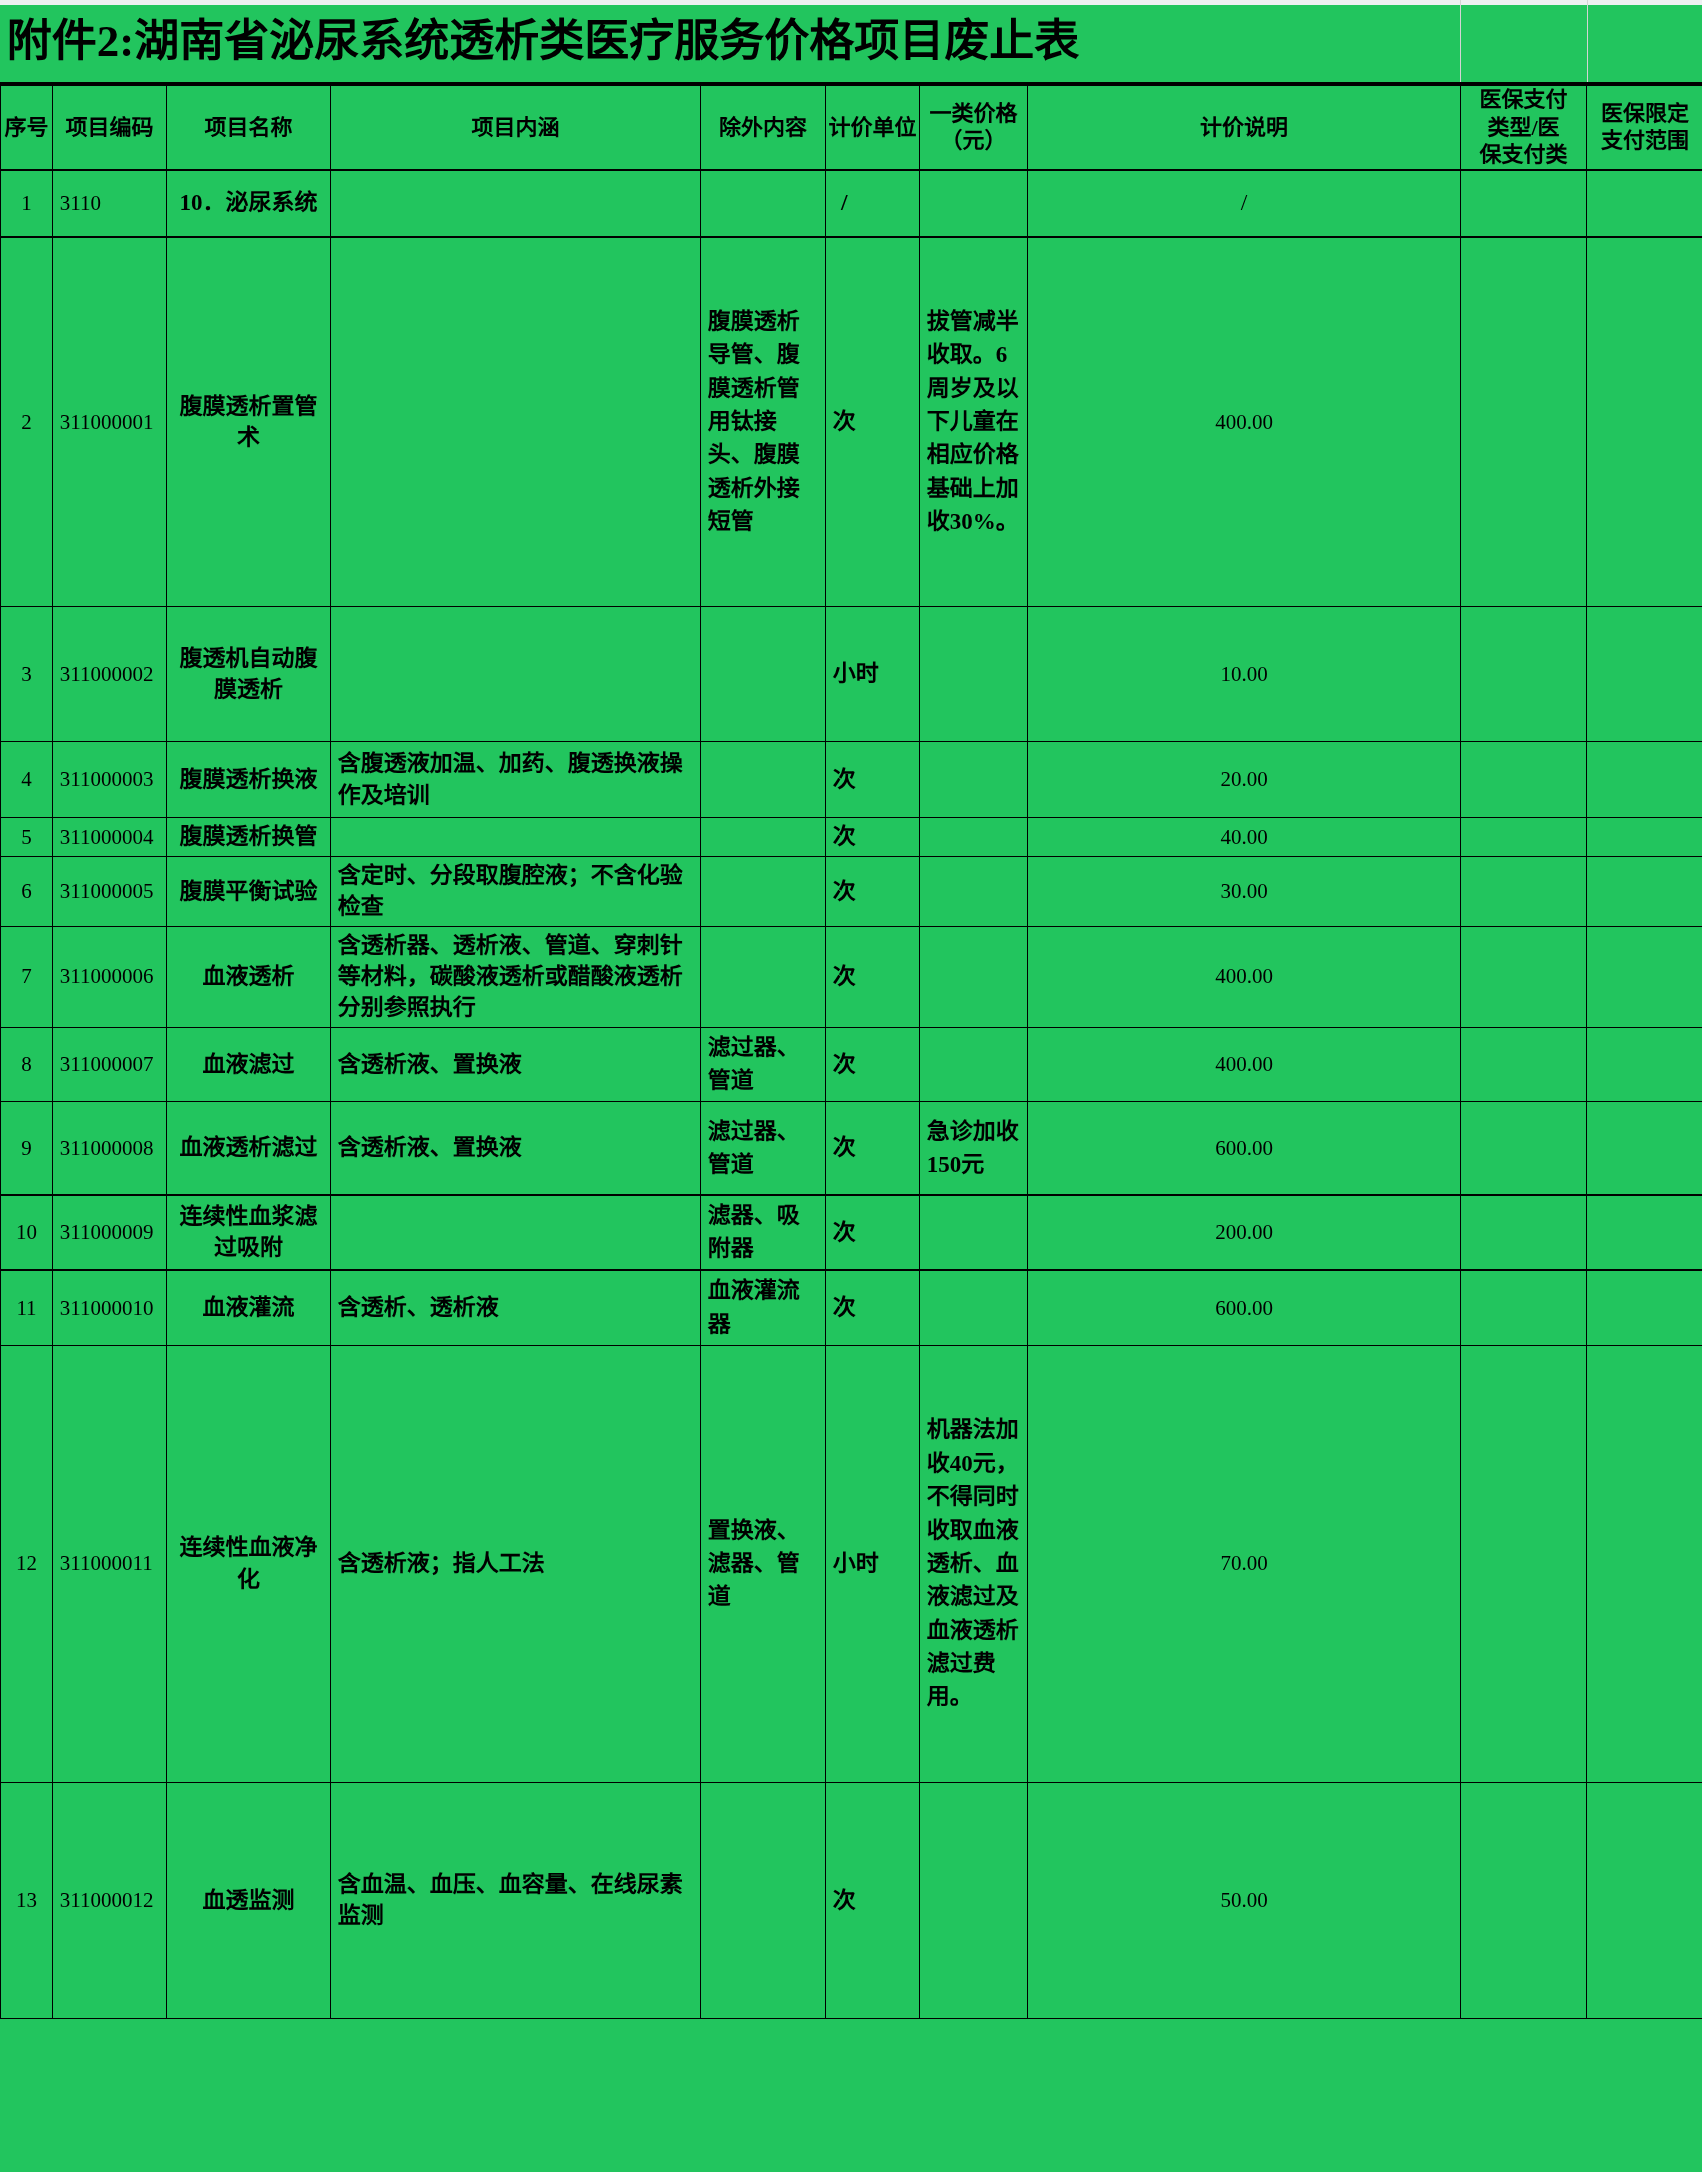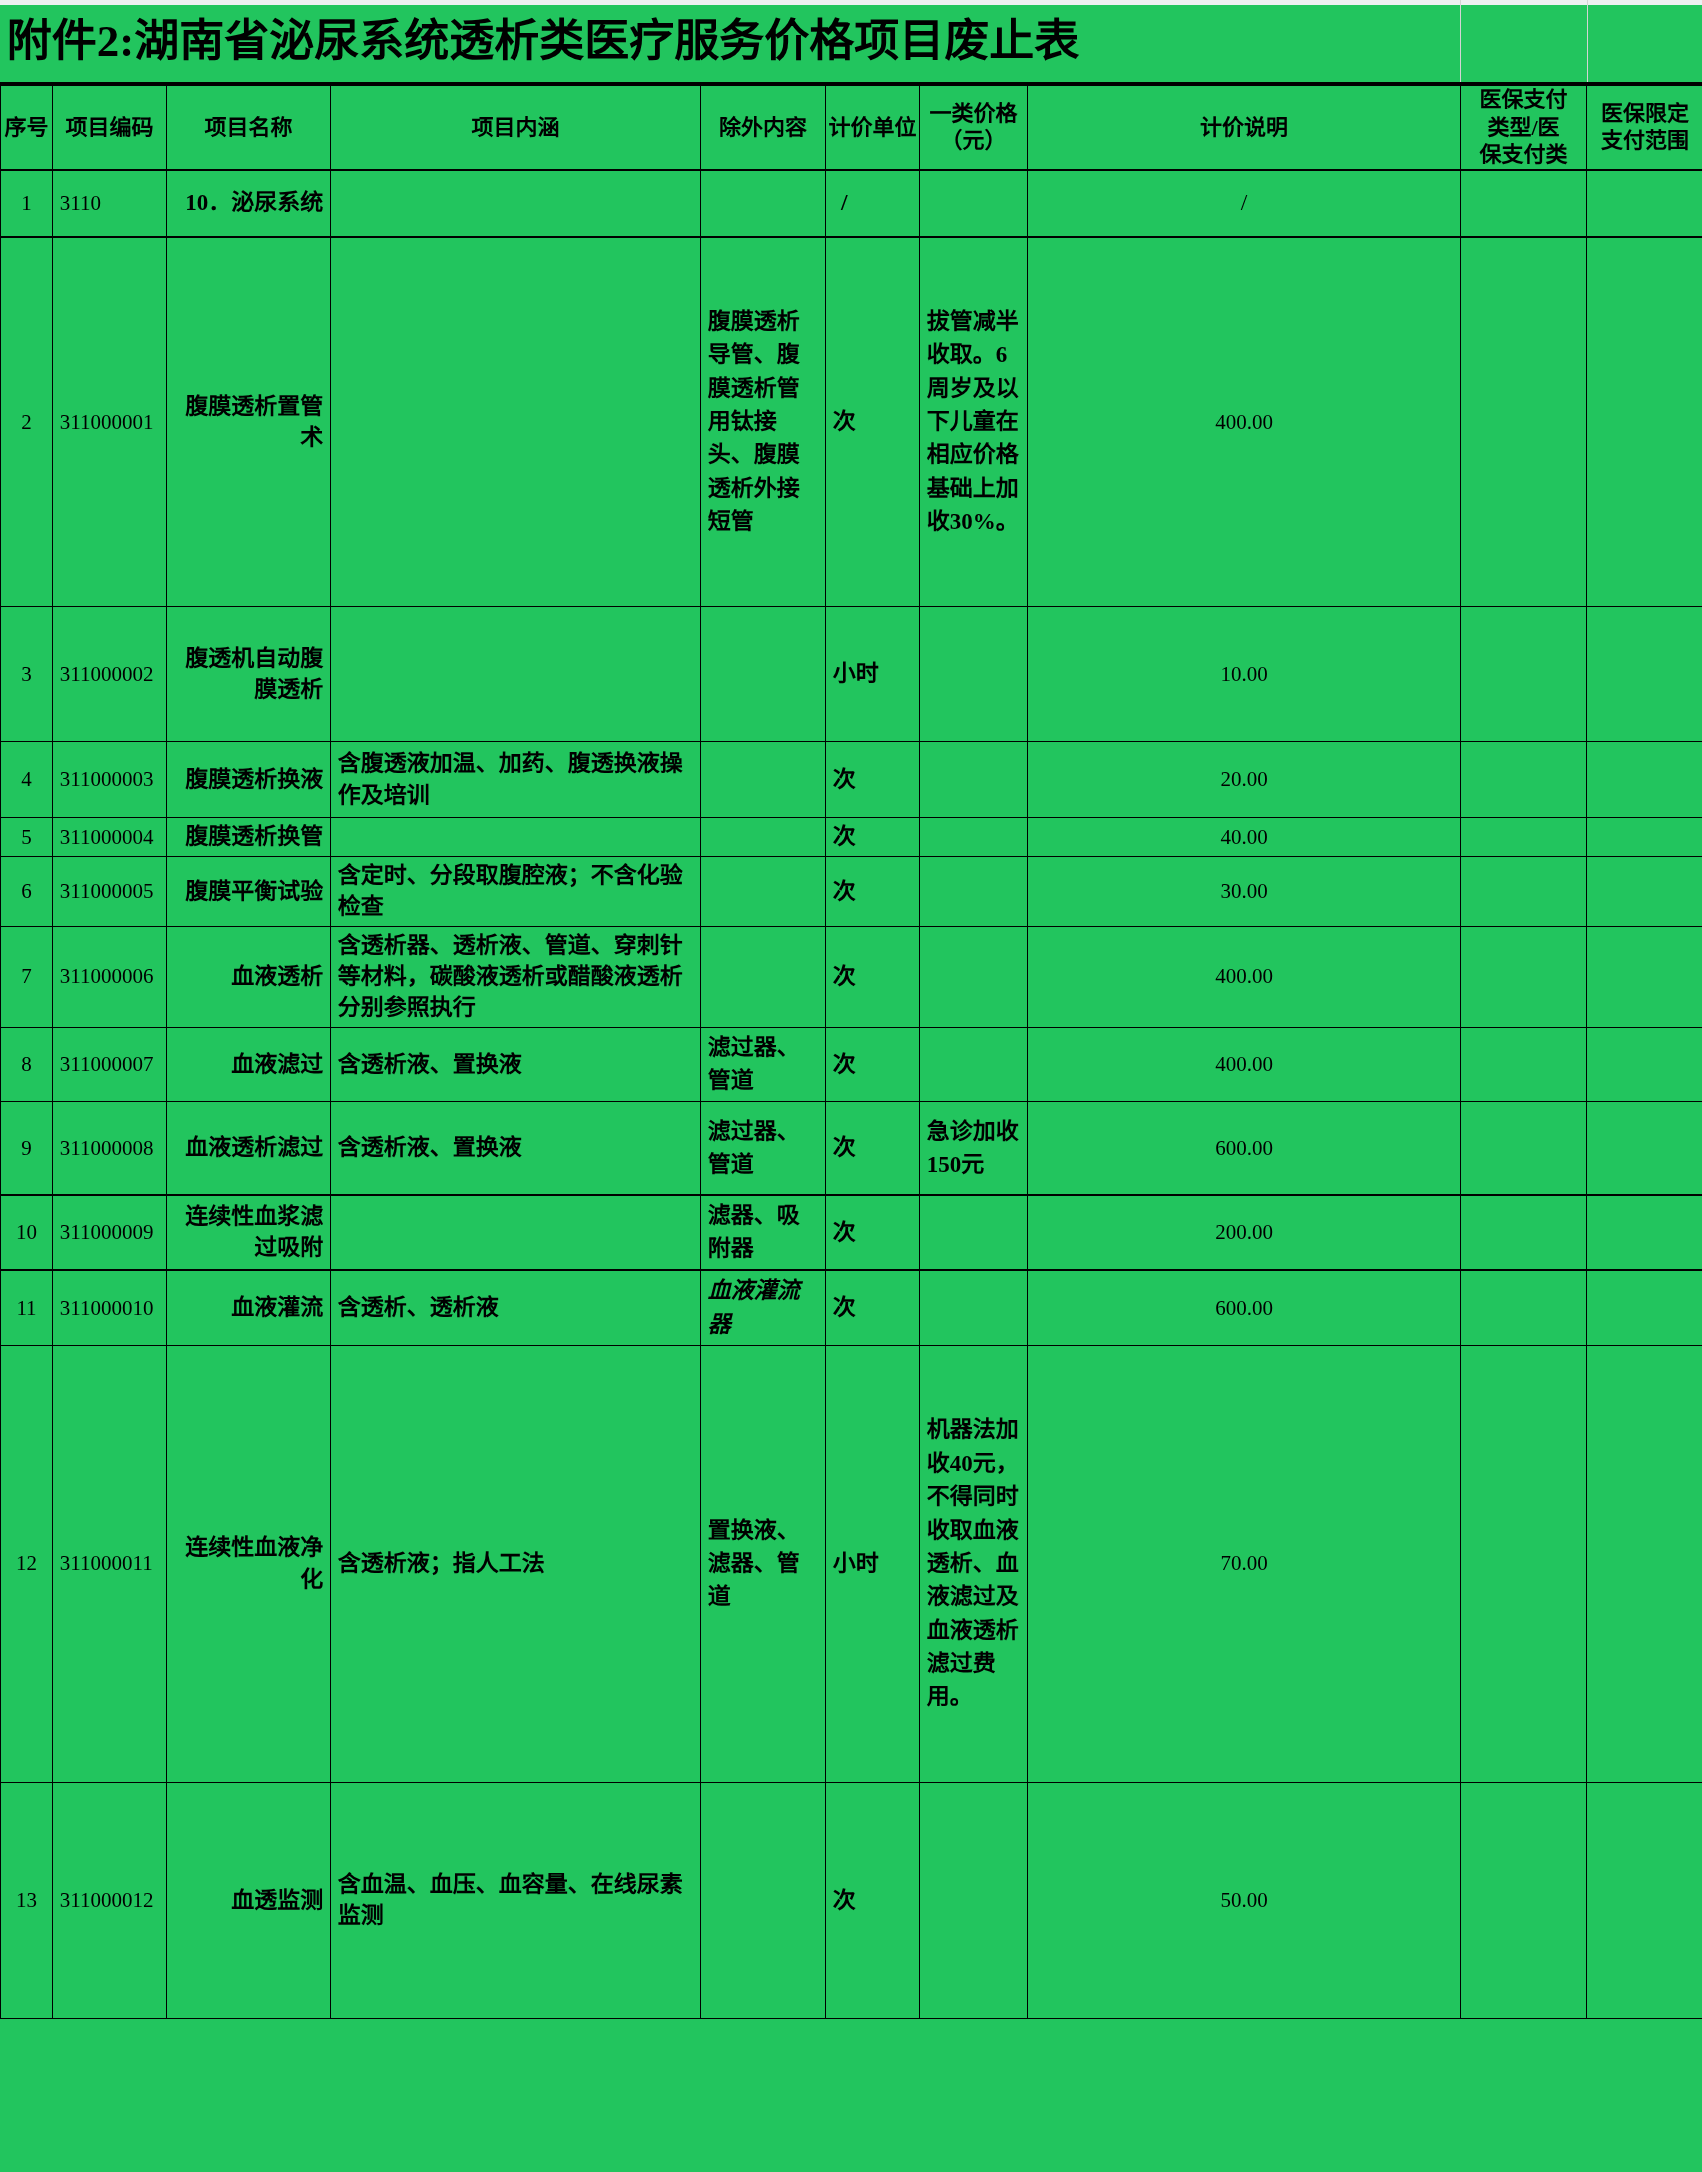--- a/index.html
+++ b/index.html
@@ -87,21 +87,21 @@
     height: 77px;
     border-bottom: 2.5px solid #000 !important;
     line-height: 1.25;
   }
 
   tbody td {
     font-size: 23px;
   }
   td.c-seq      { text-align: center; font-size: 21px; }
   td.c-code     { text-align: left;   font-size: 21px; padding-left: 8.4px; }
-  td.c-name     { text-align: right;   font-weight: 700; padding-left: 8.4px; }
+  td.c-name     { text-align: center;   font-weight: 700; padding-left: 8.4px; }
   td.c-conn     { text-align: left;   font-weight: 700; padding-left: 8.4px; }
   td.c-excl     { text-align: left;   font-weight: 700; padding-left: 5px; padding-right: 3.4px; }
   td.c-unit     { text-align: left;   font-weight: 700; padding-left: 8.4px; }
   td.c-price    { text-align: left;   font-weight: 700; padding-left: 8.4px; }
   td.c-note     { text-align: center; font-size: 21px; }
   td.c-pay      { }
   td.c-scope    { }
 
   td.slash { text-align: center; font-size: 23.6px; }
   td.slash.left-al { text-align: left; padding-left: 8.4px; }
@@ -493,21 +493,21 @@
           <td class="c-code">
             <div class="cell-pad clip">311000010</div>
           </td>
           <td class="c-name">
             <div class="cell-pad clip">血液灌流</div>
           </td>
           <td class="c-conn">
             <div class="cell-pad clip">含透析、透析液</div>
           </td>
           <td class="c-excl">
-            <div class="cell-pad clip" style="line-height: 1.45; font-style: italic;">血液灌流器</div>
+            <div class="cell-pad clip" style="line-height: 1.45;">血液灌流器</div>
           </td>
           <td class="c-unit">
             <div class="cell-pad clip">次</div>
           </td>
           <td class="c-price">
             <div class="cell-pad clip" style="line-height: 1.45;"></div>
           </td>
           <td class="c-note">
             <div class="cell-pad clip">600.00</div>
           </td>

